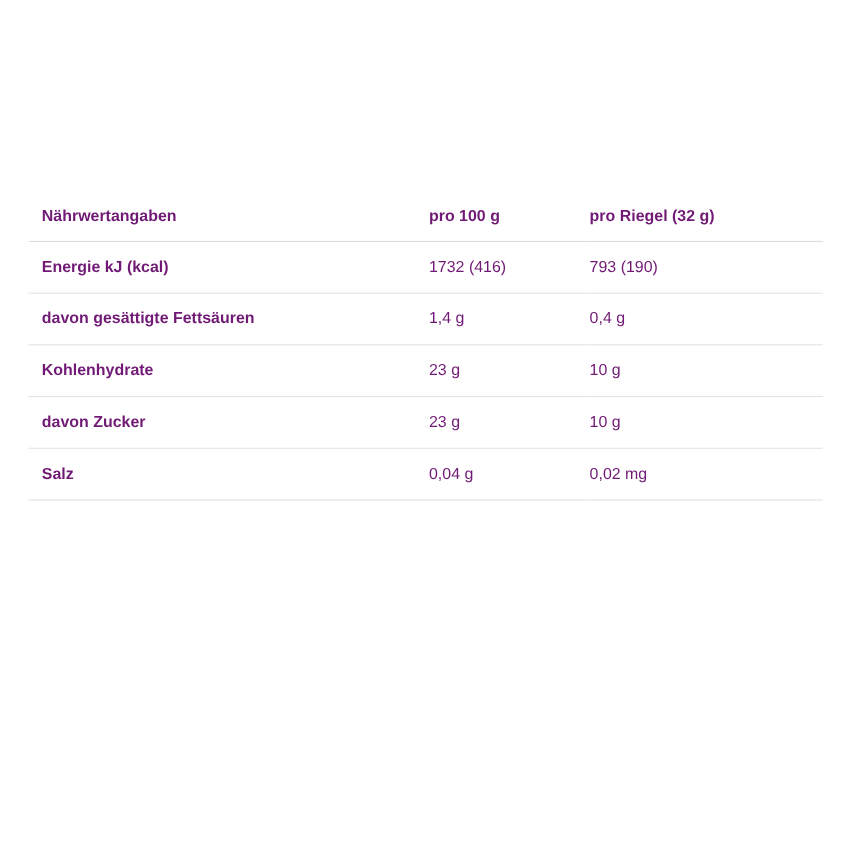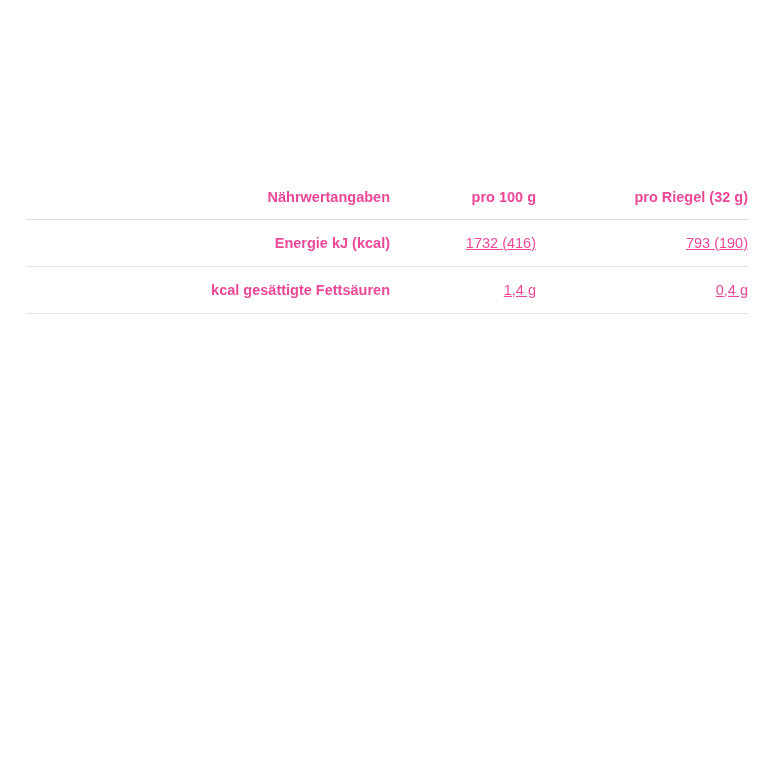--- a/index.html
+++ b/index.html
@@ -27,42 +27,42 @@
     top: 175px;
     width: 722px;
   }
   table.nutrition {
     width: 100%;
     border-collapse: collapse;
     table-layout: fixed;
   }
   table.nutrition th,
   table.nutrition td {
-    text-align: right;
+    text-align: left;
     vertical-align: middle;
     font-size: 14.5px;
     line-height: 1.3;
     padding: 0;
     height: 46px;
     border-bottom: 1px solid #e3e3e3;
-    color: #ec4899;
+    color: #701a75;
   }
   table.nutrition thead th {
     font-weight: bold;
     height: 44px;
     border-bottom: 1px solid #dcdcdc;
   }
   table.nutrition tbody tr:last-child td {
     border-bottom: 1px solid #e3e3e3;
   }
   .col-label { width: 352px; padding-left: 12px !important; font-weight: bold; }
   .col-100 { width: 146px; }
   .col-bar { width: auto; }
   .cell-label { color: #232323; }
-  .cell-val { color: #232323; text-decoration: underline; }
+  .cell-val { color: #232323; }
   .head-label { padding-left: 12px !important; }
 </style>
 </head>
 <body>
 
 <div class="page">
   <div class="table-wrap">
     <table class="nutrition">
       <thead>
         <tr>
@@ -71,20 +71,35 @@
           <th class="col-bar">pro Riegel (32 g)</th>
         </tr>
       </thead>
       <tbody>
         <tr>
           <td class="col-label cell-label">Energie kJ (kcal)</td>
           <td class="col-100 cell-val">1732 (416)</td>
           <td class="col-bar cell-val">793 (190)</td>
         </tr>
         <tr>
-          <td class="col-label cell-label">kcal gesättigte Fettsäuren</td>
+          <td class="col-label cell-label">davon gesättigte Fettsäuren</td>
           <td class="col-100 cell-val">1,4 g</td>
           <td class="col-bar cell-val">0,4 g</td>
+        </tr>
+        <tr>
+          <td class="col-label cell-label">Kohlenhydrate</td>
+          <td class="col-100 cell-val">23 g</td>
+          <td class="col-bar cell-val">10 g</td>
+        </tr>
+        <tr>
+          <td class="col-label cell-label">davon Zucker</td>
+          <td class="col-100 cell-val">23 g</td>
+          <td class="col-bar cell-val">10 g</td>
+        </tr>
+        <tr>
+          <td class="col-label cell-label">Salz</td>
+          <td class="col-100 cell-val">0,04 g</td>
+          <td class="col-bar cell-val">0,02 mg</td>
         </tr>
       </tbody>
     </table>
   </div>
 </div>
 
 </body></html>

